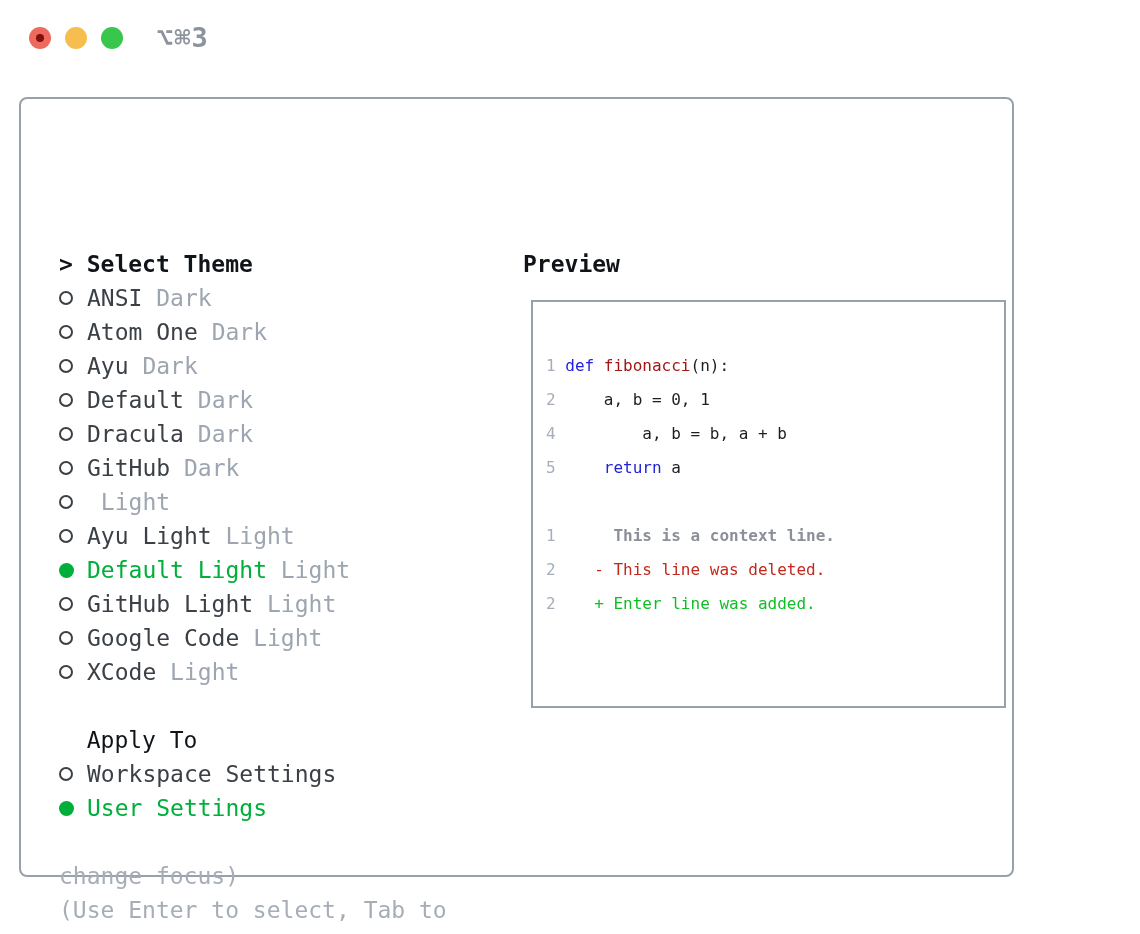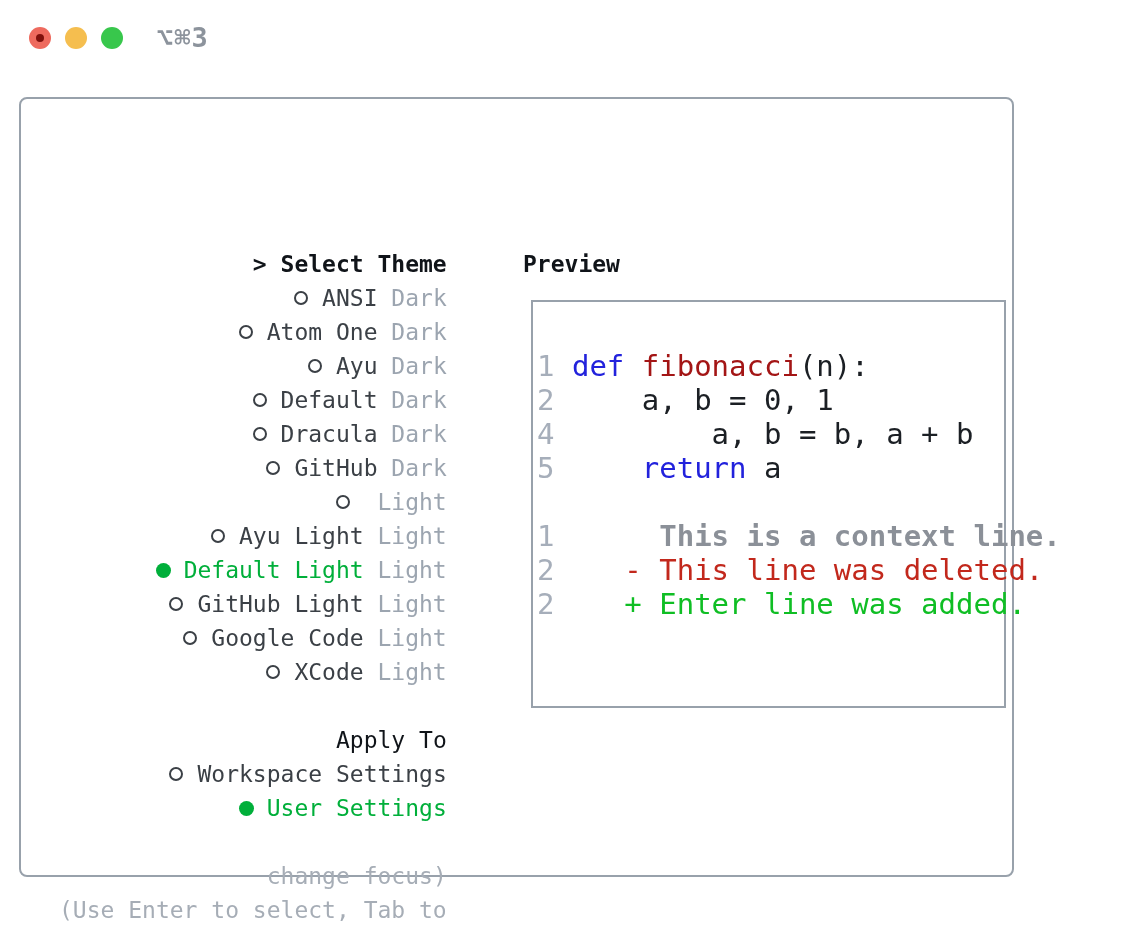--- a/index.html
+++ b/index.html
@@ -18,35 +18,35 @@
   .shortcut{
     position:absolute;left:157px;top:22px;
     font-size:27px;font-weight:bold;color:var(--shortcut);letter-spacing:1px;
     font-family:"DejaVu Sans Mono","DejaVu Sans","Liberation Mono",monospace;
   }
   
   .panel{position:absolute;left:19px;top:97px;width:991px;height:776px;
     border:2px solid var(--border);border-radius:8px;background:#fff;}
   
   .left-col{position:absolute;left:38px;top:148px;font-size:23px;line-height:34px;color:var(--item);}
-  .row{height:34px;display:flex;align-items:center;white-space:pre;justify-content:flex-end;}
+  .row{height:34px;display:flex;align-items:center;white-space:pre;}
   .row.header{font-weight:bold;color:var(--header);}
   .row.apply-header{color:var(--header);padding-left:2ch;}
   .row.hint{color:var(--hint);}
   .radio{box-sizing:border-box;width:14px;height:14px;border-radius:50%;
     border:2px solid var(--item);margin-right:14px;flex:0 0 auto;}
   .radio.on{width:15px;height:15px;border:none;background:var(--green);margin-right:13px;}
   .item .label.sel{color:var(--green);}
   .badge{color:var(--badge);margin-left:1ch;}
   
   .preview-header{position:absolute;left:502px;top:148px;height:34px;line-height:34px;
     font-size:23px;font-weight:bold;color:var(--header);white-space:pre;}
   .code-box{position:absolute;left:510px;top:201px;width:471px;height:404px;
     border:2px solid var(--border);background:#fff;}
-  .code{position:absolute;left:4px;top:47px;font-size:29px;}
+  .code{position:absolute;left:13px;top:47px;font-size:16px;}
   .crow{height:34px;line-height:34px;white-space:pre;}
   .num{color:var(--lineNo);}
   .fg{color:var(--fg);}
   .kw{color:var(--kw);}
   .fn{color:var(--fn);}
   .ctx{color:var(--ctx);font-weight:bold;}
   .del{color:var(--del);}
   .add{color:var(--add);}
 </style>
 </head>

